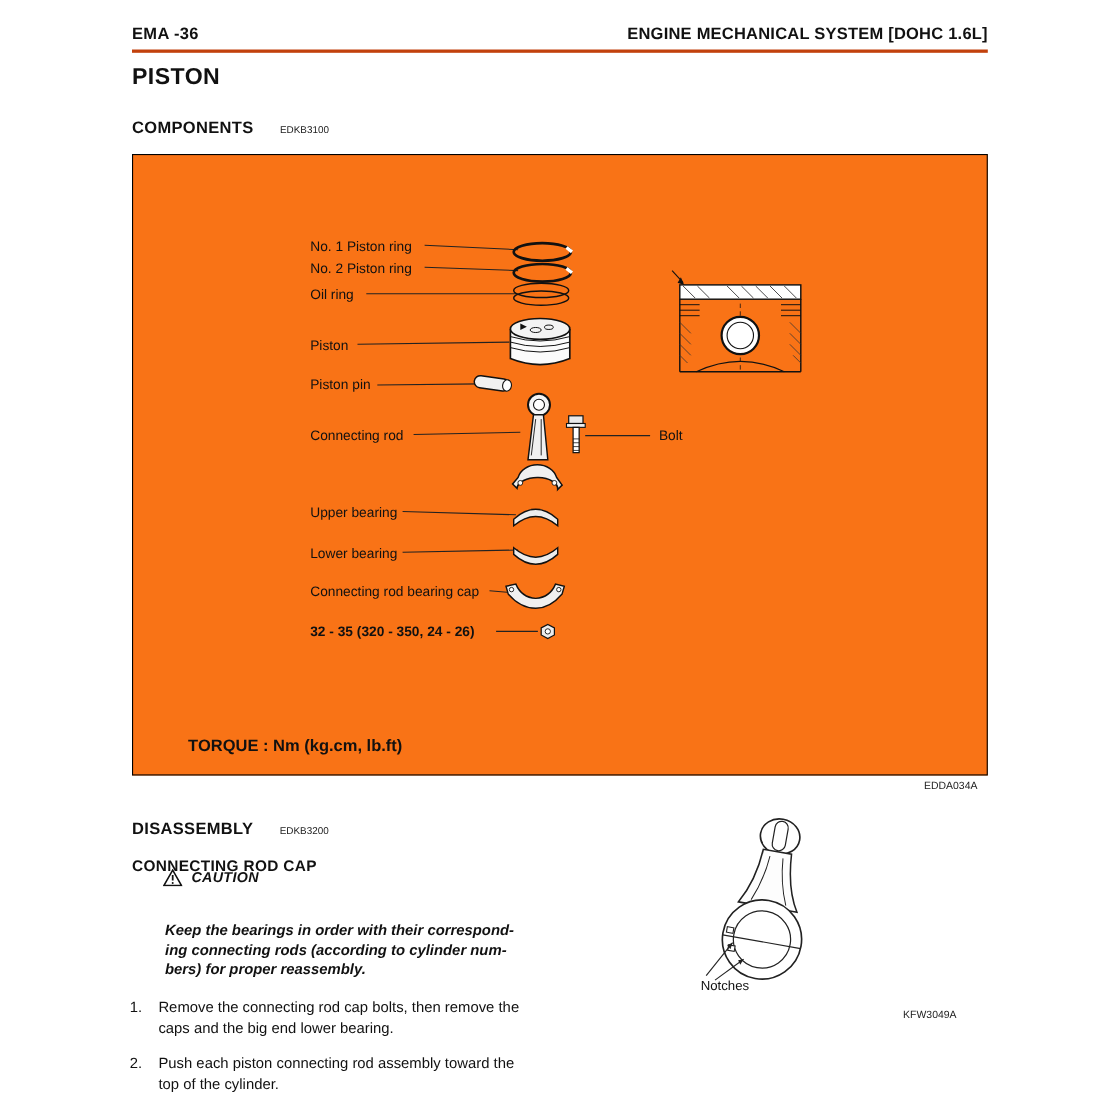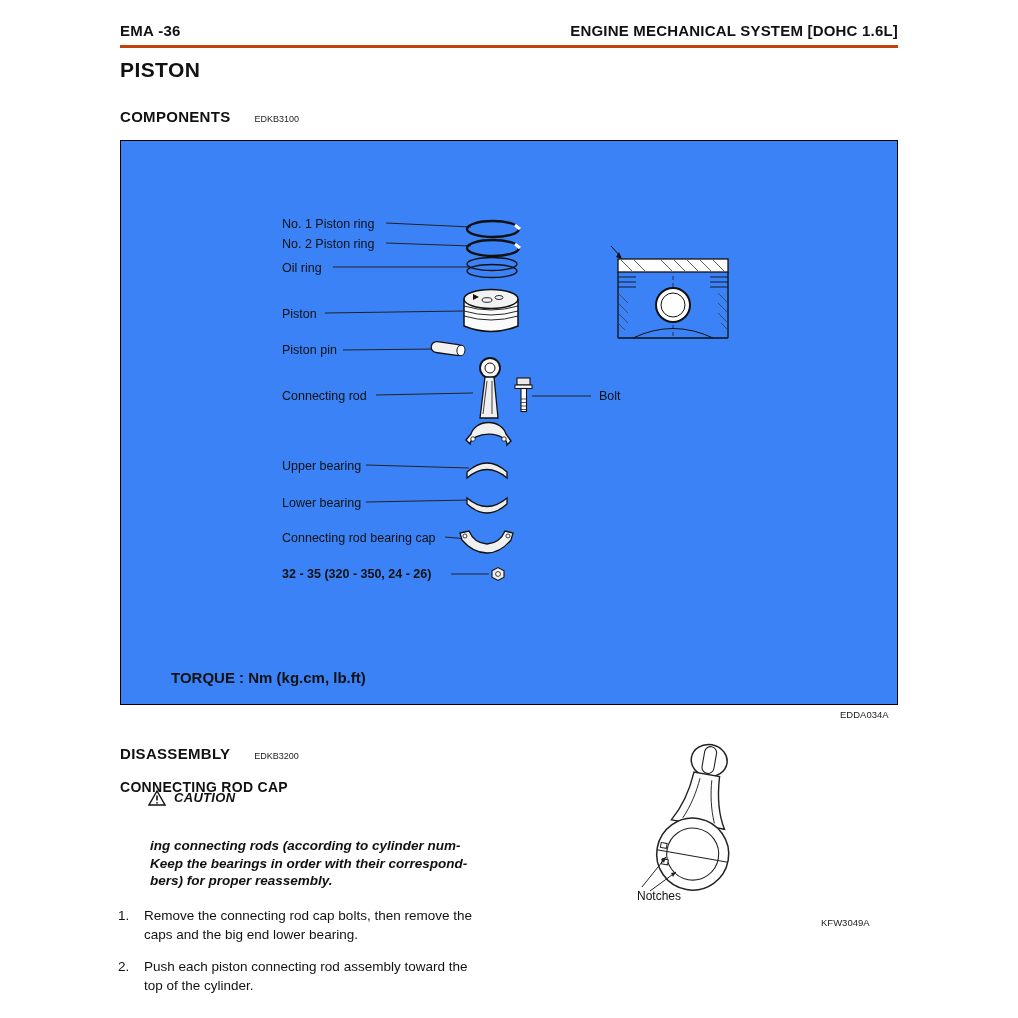--- a/index.html
+++ b/index.html
@@ -15,21 +15,21 @@
     display:flex;justify-content:space-between;align-items:flex-end;
     border-bottom:3px solid #c2410c;padding-bottom:6px;
   }
   .header .pcode{font-size:15px;font-weight:bold;letter-spacing:.3px;}
   .header .htitle{font-size:15px;font-weight:bold;letter-spacing:.2px;}
   .page-title{left:120px;top:58px;font-size:21px;font-weight:bold;letter-spacing:.4px;}
   .section-head{display:flex;align-items:baseline;gap:24px;}
   .section-head .h{font-size:15px;font-weight:bold;letter-spacing:.3px;}
   .section-head .c{font-size:9px;color:#222;}
   .components-head{left:120px;top:108px;}
-  .figure-box{left:120px;top:140px;width:776px;height:563px;border:1.5px solid #000;background:#3b82f6;}
+  .figure-box{left:120px;top:140px;width:776px;height:563px;border:1.5px solid #000;background:#f97316;}
   .fig-svg{position:absolute;left:0;top:0;}
   .fig-code{font-size:9.5px;color:#222;}
   .disassembly-head{left:120px;top:745px;}
   .subheading{left:120px;top:779px;font-size:14px;font-weight:bold;letter-spacing:.3px;}
   .caution-head{left:148px;top:790px;display:flex;align-items:flex-start;gap:8px;}
   .caution-head .cl{font-size:13px;font-weight:bold;font-style:italic;letter-spacing:.3px;}
   .caution-text{left:150px;top:837px;width:390px;font-size:13.5px;font-weight:bold;font-style:italic;line-height:17.5px;}
   .step{left:118px;width:366px;display:flex;gap:12px;font-size:13.5px;line-height:18.5px;}
   .step .n{flex:0 0 14px;}
   .step .t{width:336px;}
@@ -194,22 +194,22 @@
 <div class="abs caution-head">
   <svg width="18" height="16" viewBox="0 0 18 16">
     <path d="M9 1 L17 15 L1 15 Z" fill="none" stroke="#111" stroke-width="1.4"></path>
     <line x1="9" y1="5.5" x2="9" y2="10.5" stroke="#111" stroke-width="1.6"></line>
     <circle cx="9" cy="12.8" r="0.9" fill="#111"></circle>
   </svg>
   <span class="cl">CAUTION</span>
 </div>
 
 <div class="abs caution-text">
+  <div>Keep the bearings in order with their correspond-</div>
   <div>ing connecting rods (according to cylinder num-</div>
-  <div>Keep the bearings in order with their correspond-</div>
   <div>bers) for proper reassembly.</div>
 </div>
 
 <div class="abs step step1">
   <span class="n">1.</span>
   <span class="t">Remove the connecting rod cap bolts, then remove the caps and the big end lower bearing.</span>
 </div>
 <div class="abs step step2">
   <span class="n">2.</span>
   <span class="t">Push each piston connecting rod assembly toward the top of the cylinder.</span>

